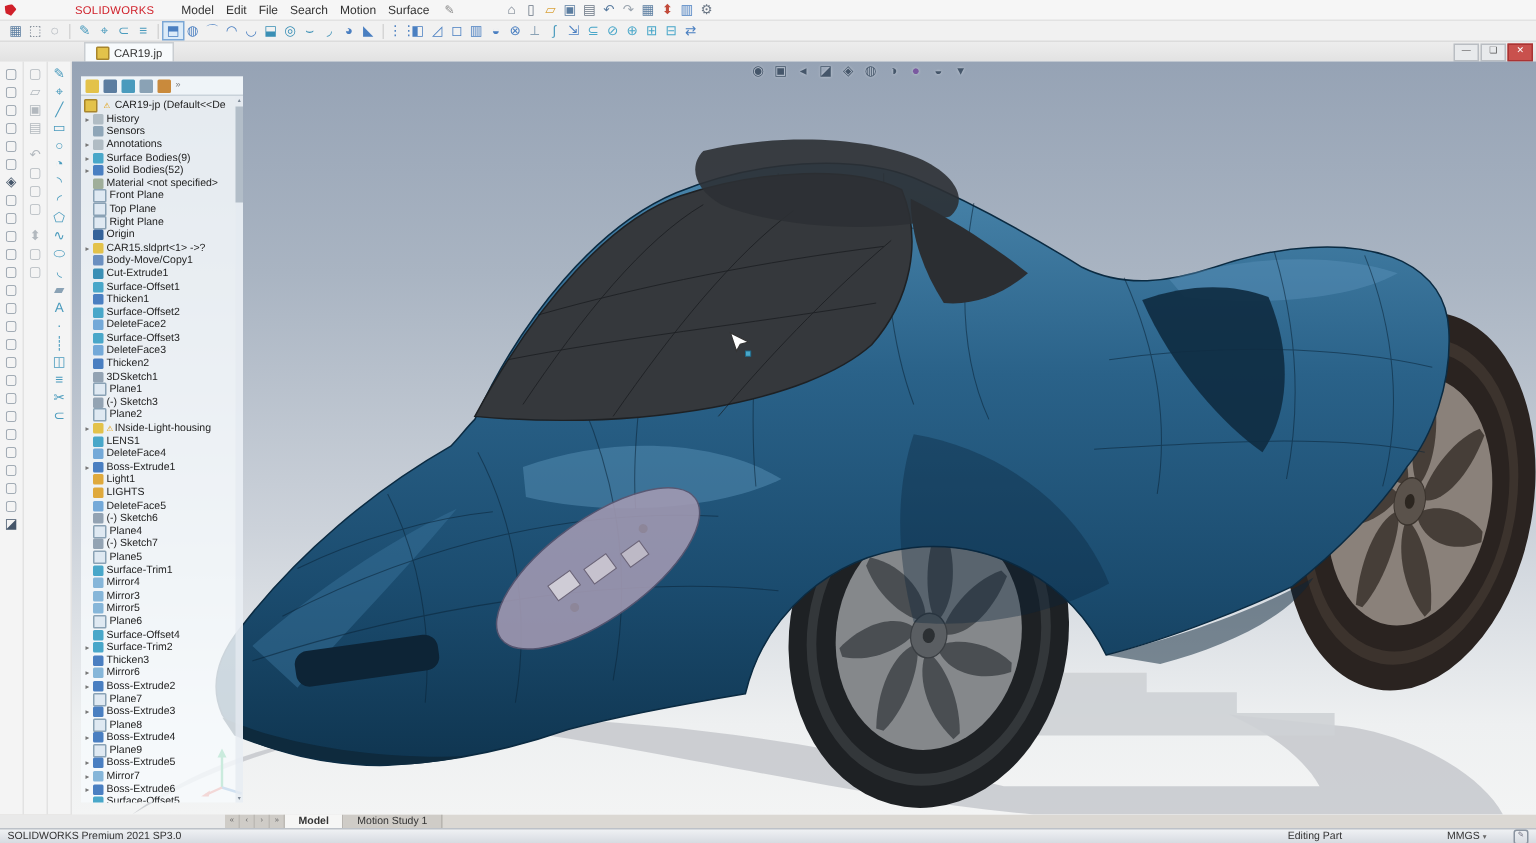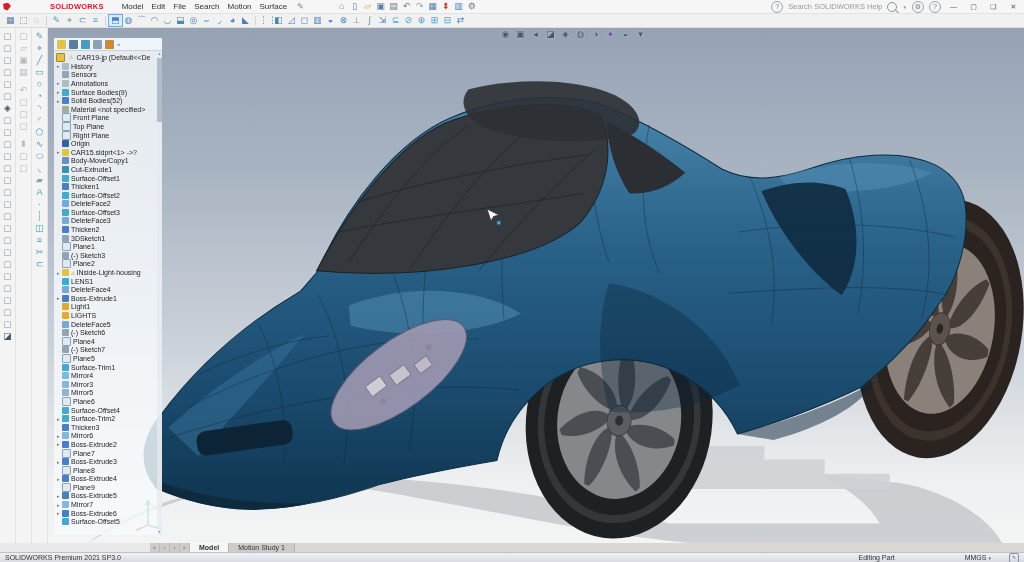--- a/index.html
+++ b/index.html
@@ -2,21 +2,21 @@
 <html><head>
 <meta charset="utf-8">
 <style>
   html,body{margin:0;padding:0;width:1024px;height:562px;overflow:hidden;
     font-family:"Liberation Sans", sans-serif;background:#f0f0f0;-webkit-font-smoothing:antialiased;}
   .app{width:1024px;height:562px;display:flex;flex-direction:column;}
   
   .titlebar{height:13px;background:#f6f6f6;border-bottom:1px solid #e2e2e2;display:flex;align-items:center;font-size:8px;color:#333;flex:0 0 auto;padding:0 3px;}
   .logo{display:flex;align-items:center;gap:2px;margin-right:14px;}
   .logo-mark{width:8px;height:8px;background:#d0202a;clip-path:polygon(0 20%,60% 0,100% 45%,55% 100%,10% 80%);}
-  .logo-text{color:#d0202a;font-weight:bold;font-size:7.5px;letter-spacing:.2px;padding-left:37px;}
+  .logo-text{color:#d0202a;font-weight:normal;font-size:7.5px;letter-spacing:.2px;padding-left:37px;}
   .menus span{margin:0 4px;cursor:default;}
   .pin{color:#888;font-size:8px;margin:0 6px;}
   .qat{display:flex;align-items:center;gap:1px;margin-left:26px;}
   .ticon{display:inline-block;width:12px;height:11px;line-height:11px;text-align:center;font-size:9px;color:#6e7e8e;}
   .caret{font-size:5px;color:#888;margin:0 1px;}
   .vsep{display:inline-block;width:1px;height:10px;background:#d5d5d5;margin:0 3px;}
   .tb-right{margin-left:auto;display:flex;align-items:center;gap:5px;}
   .helpglobe,.gear,.qmark{width:10px;height:10px;border:1px solid #9aa4ae;border-radius:50%;font-size:7px;line-height:10px;text-align:center;color:#6e7e8e;}
   .searchtxt{color:#999;font-size:7.5px;}
   .mag{position:relative;width:8px;height:8px;border:1px solid #8a94a0;border-radius:50%;}
@@ -92,32 +92,20 @@
         <span class="ticon" title="" style="color: rgb(217, 163, 60);">▱</span>
         <span class="ticon" title="" style="color: rgb(91, 125, 160);">▣</span>
         <span class="ticon" title="" style="color: rgb(107, 119, 133);">▤</span>
         <span class="ticon" title="" style="color: rgb(91, 125, 160);">↶</span>
         <span class="ticon" title="" style="color: rgb(154, 164, 174);">↷</span>
         <span class="ticon" title="" style="color: rgb(91, 125, 160);">▦</span>
         <span class="ticon" title="" style="color: rgb(194, 74, 58);">⬍</span>
         <span class="ticon" title="" style="color: rgb(74, 127, 193);">▥</span>
         <span class="ticon" title="" style="color: rgb(107, 119, 133);">⚙</span>
       </div>
-    <div class="tb-right">
-      <span class="helpglobe">?</span>
-      <span class="searchtxt">Search SOLIDWORKS Help</span>
-      <span class="mag"></span>
-      <span class="caret">▾</span>
-      <span class="gear">⚙</span>
-      <span class="qmark">?</span>
-      <span class="winbtn">—</span>
-      <span class="winbtn">▢</span>
-      <span class="winbtn">❏</span>
-      <span class="winbtn close">✕</span>
-    </div>
   </div>
 
   <div class="toolbar2" id="toolbar2">
       <span class="ticon" title="" style="color: rgb(91, 125, 160);">▦</span>
       <span class="ticon" title="" style="color: rgb(107, 119, 133);">⬚</span>
       <span class="ticon" title="" style="color: rgb(107, 119, 133);">◌</span>
       <span class="vsep"></span>
       <span class="ticon" title="" style="color: rgb(74, 155, 189);">✎</span>
       <span class="ticon" title="" style="color: rgb(74, 155, 189);">⌖</span>
       <span class="ticon" title="" style="color: rgb(74, 155, 189);">⊂</span>
@@ -146,20 +134,31 @@
       <span class="ticon" title="" style="color: rgb(74, 155, 189);">∫</span>
       <span class="ticon" title="" style="color: rgb(74, 127, 193);">⇲</span>
       <span class="ticon" title="" style="color: rgb(73, 167, 201);">⊆</span>
       <span class="ticon" title="" style="color: rgb(73, 167, 201);">⊘</span>
       <span class="ticon" title="" style="color: rgb(73, 167, 201);">⊕</span>
       <span class="ticon" title="" style="color: rgb(73, 167, 201);">⊞</span>
       <span class="ticon" title="" style="color: rgb(73, 167, 201);">⊟</span>
       <span class="ticon" title="" style="color: rgb(74, 127, 193);">⇄</span>
     </div>
 
+  <div class="tabrow">
+    <div class="doctab">
+      <span class="part-ic"></span>
+      <span>CAR19.jp</span>
+    </div>
+    <div class="childwin">
+      <span class="cwbtn">—</span>
+      <span class="cwbtn">❏</span>
+      <span class="cwbtn close">✕</span>
+    </div>
+  </div>
 
   <div class="main">
     <div class="lstrip" id="strip1">
         <span class="ticon" title="" style="color: rgb(138, 150, 162);">▢</span>
         <span class="ticon" title="" style="color: rgb(138, 150, 162);">▢</span>
         <span class="ticon" title="" style="color: rgb(138, 150, 162);">▢</span>
         <span class="ticon" title="" style="color: rgb(138, 150, 162);">▢</span>
         <span class="ticon" title="" style="color: rgb(138, 150, 162);">▢</span>
         <span class="ticon" title="" style="color: rgb(138, 150, 162);">▢</span>
         <span class="ticon" title="" style="color: rgb(69, 86, 106);">◈</span>

